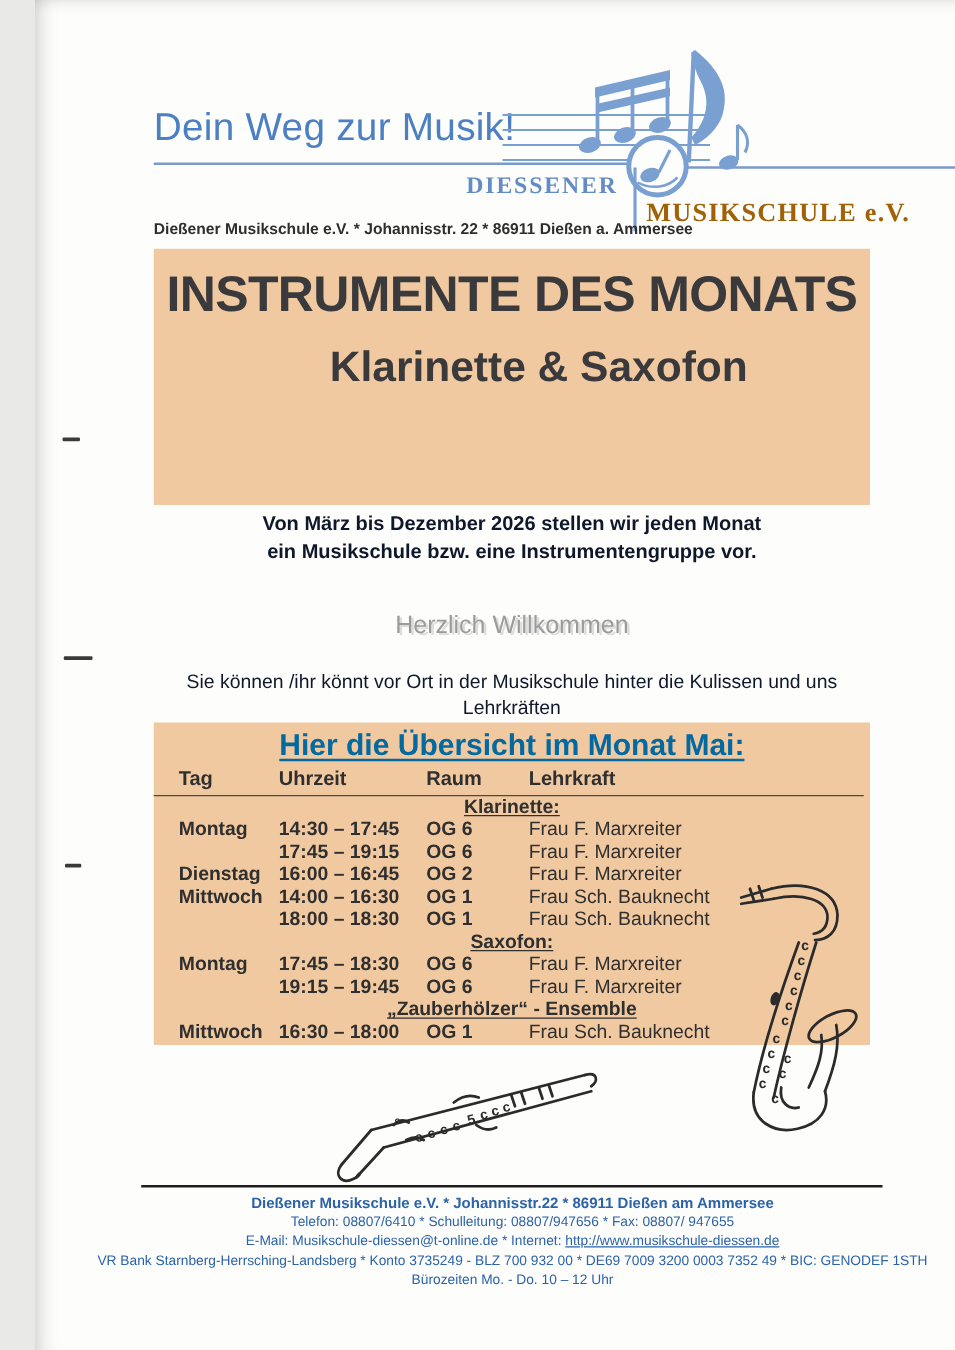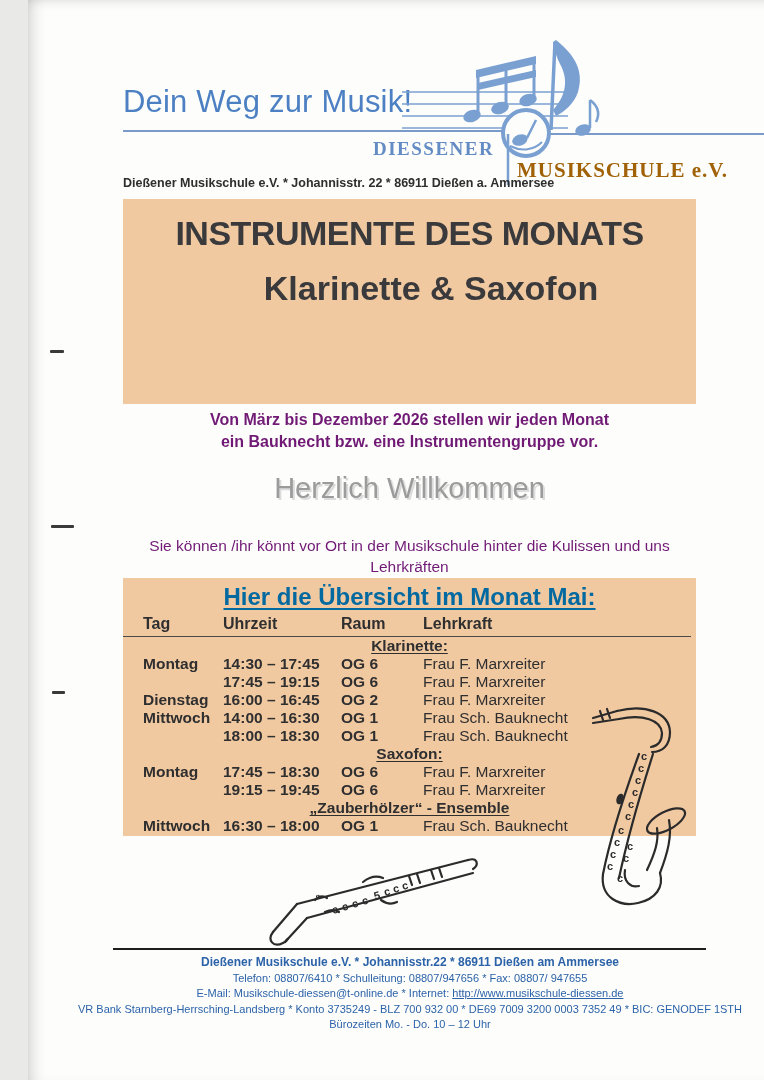--- a/index.html
+++ b/index.html
@@ -13,28 +13,28 @@
   .rule-blue{height:2px;background:#7a9bca;}
   .org1{left:345px;top:138px;font-family:"Liberation Serif","DejaVu Serif",serif;
         font-weight:bold;font-size:19px;color:#638bc4;letter-spacing:1.5px;}
   .org2{left:489px;top:158px;font-family:"Liberation Serif","DejaVu Serif",serif;
         font-weight:bold;font-size:21px;color:#a16207;letter-spacing:1px;}
   .addr{left:95px;top:176px;font-size:12.5px;font-weight:600;color:#2e2e2e;}
 
   
   .peach{left:95px;width:573px;background:#f1c9a1;}
   #titleblock{top:199px;height:205px;text-align:center;color:#3a3a3c;}
-  .t1{margin-top:15px;font-size:34px;font-weight:800;letter-spacing:-.5px;}
+  .t1{margin-top:15px;font-size:40px;font-weight:800;letter-spacing:-.5px;}
   .t2{margin-top:14px;font-size:53px;font-weight:800;letter-spacing:1px;
       text-shadow:3px 2px 0 #f6e4cd,5px 4px 0 #7ecdd2;}
   .t3{margin-top:16px;font-size:34px;font-weight:800;padding-left:43px;}
 
-  .centerwide{left:95px;width:573px;text-align:center;color:#701a75;}
+  .centerwide{left:95px;width:573px;text-align:center;color:#0f172a;}
   #intro{top:409px;font-size:16px;font-weight:700;line-height:22px;}
-  #welcome{top:472px;font-size:29px;color:#9b9b9b;line-height:33px;
+  #welcome{top:484px;font-size:20px;color:#9b9b9b;line-height:33px;
            text-shadow:2px 2px 0 #dcdcdc;}
   #bodytext{top:535px;font-size:15.5px;line-height:21px;}
 
   
   #schedblock{top:578px;height:258px;color:#2f2f30;}
   .sched-head{margin-top:5px;text-align:center;font-size:24px;font-weight:800;
               color:#0369a1;text-decoration:underline;text-underline-offset:3px;}
   .hdr-row,.row{display:grid;grid-template-columns:80px 118px 82px 1fr;padding-left:20px;}
   .hdr-row{margin-top:4px;height:21px;font-weight:700;font-size:16px;
            border-bottom:1.5px solid #4a4a4a;margin-right:5px;}
@@ -110,21 +110,21 @@
   <div class="abs org2">MUSIKSCHULE e.V.</div>
   <div class="abs addr">Dießener Musikschule e.V. * Johannisstr. 22 * 86911 Dießen a. Ammersee</div>
 
   <div id="titleblock" class="abs peach">
     <div class="t1">INSTRUMENTE DES MONATS</div>
     <div class="t3">Klarinette &amp; Saxofon</div>
   </div>
 
   <div id="intro" class="abs centerwide">
     <div>Von März bis Dezember 2026 stellen wir jeden Monat</div>
-    <div>ein Bauknecht bzw. eine Instrumentengruppe vor.</div>
+    <div>ein Musikschule bzw. eine Instrumentengruppe vor.</div>
   </div>
   <div id="welcome" class="abs centerwide">
     <div>Herzlich Willkommen</div>
   </div>
   <div id="bodytext" class="abs centerwide">
     <div>Sie können /ihr könnt vor Ort in der Musikschule hinter die Kulissen und uns Lehrkräften</div>
     <div>der Dießener Musikschule e.V. beim Unterricht über die Schulter schauen.</div>
   </div>
 
   <div id="schedblock" class="abs peach">

